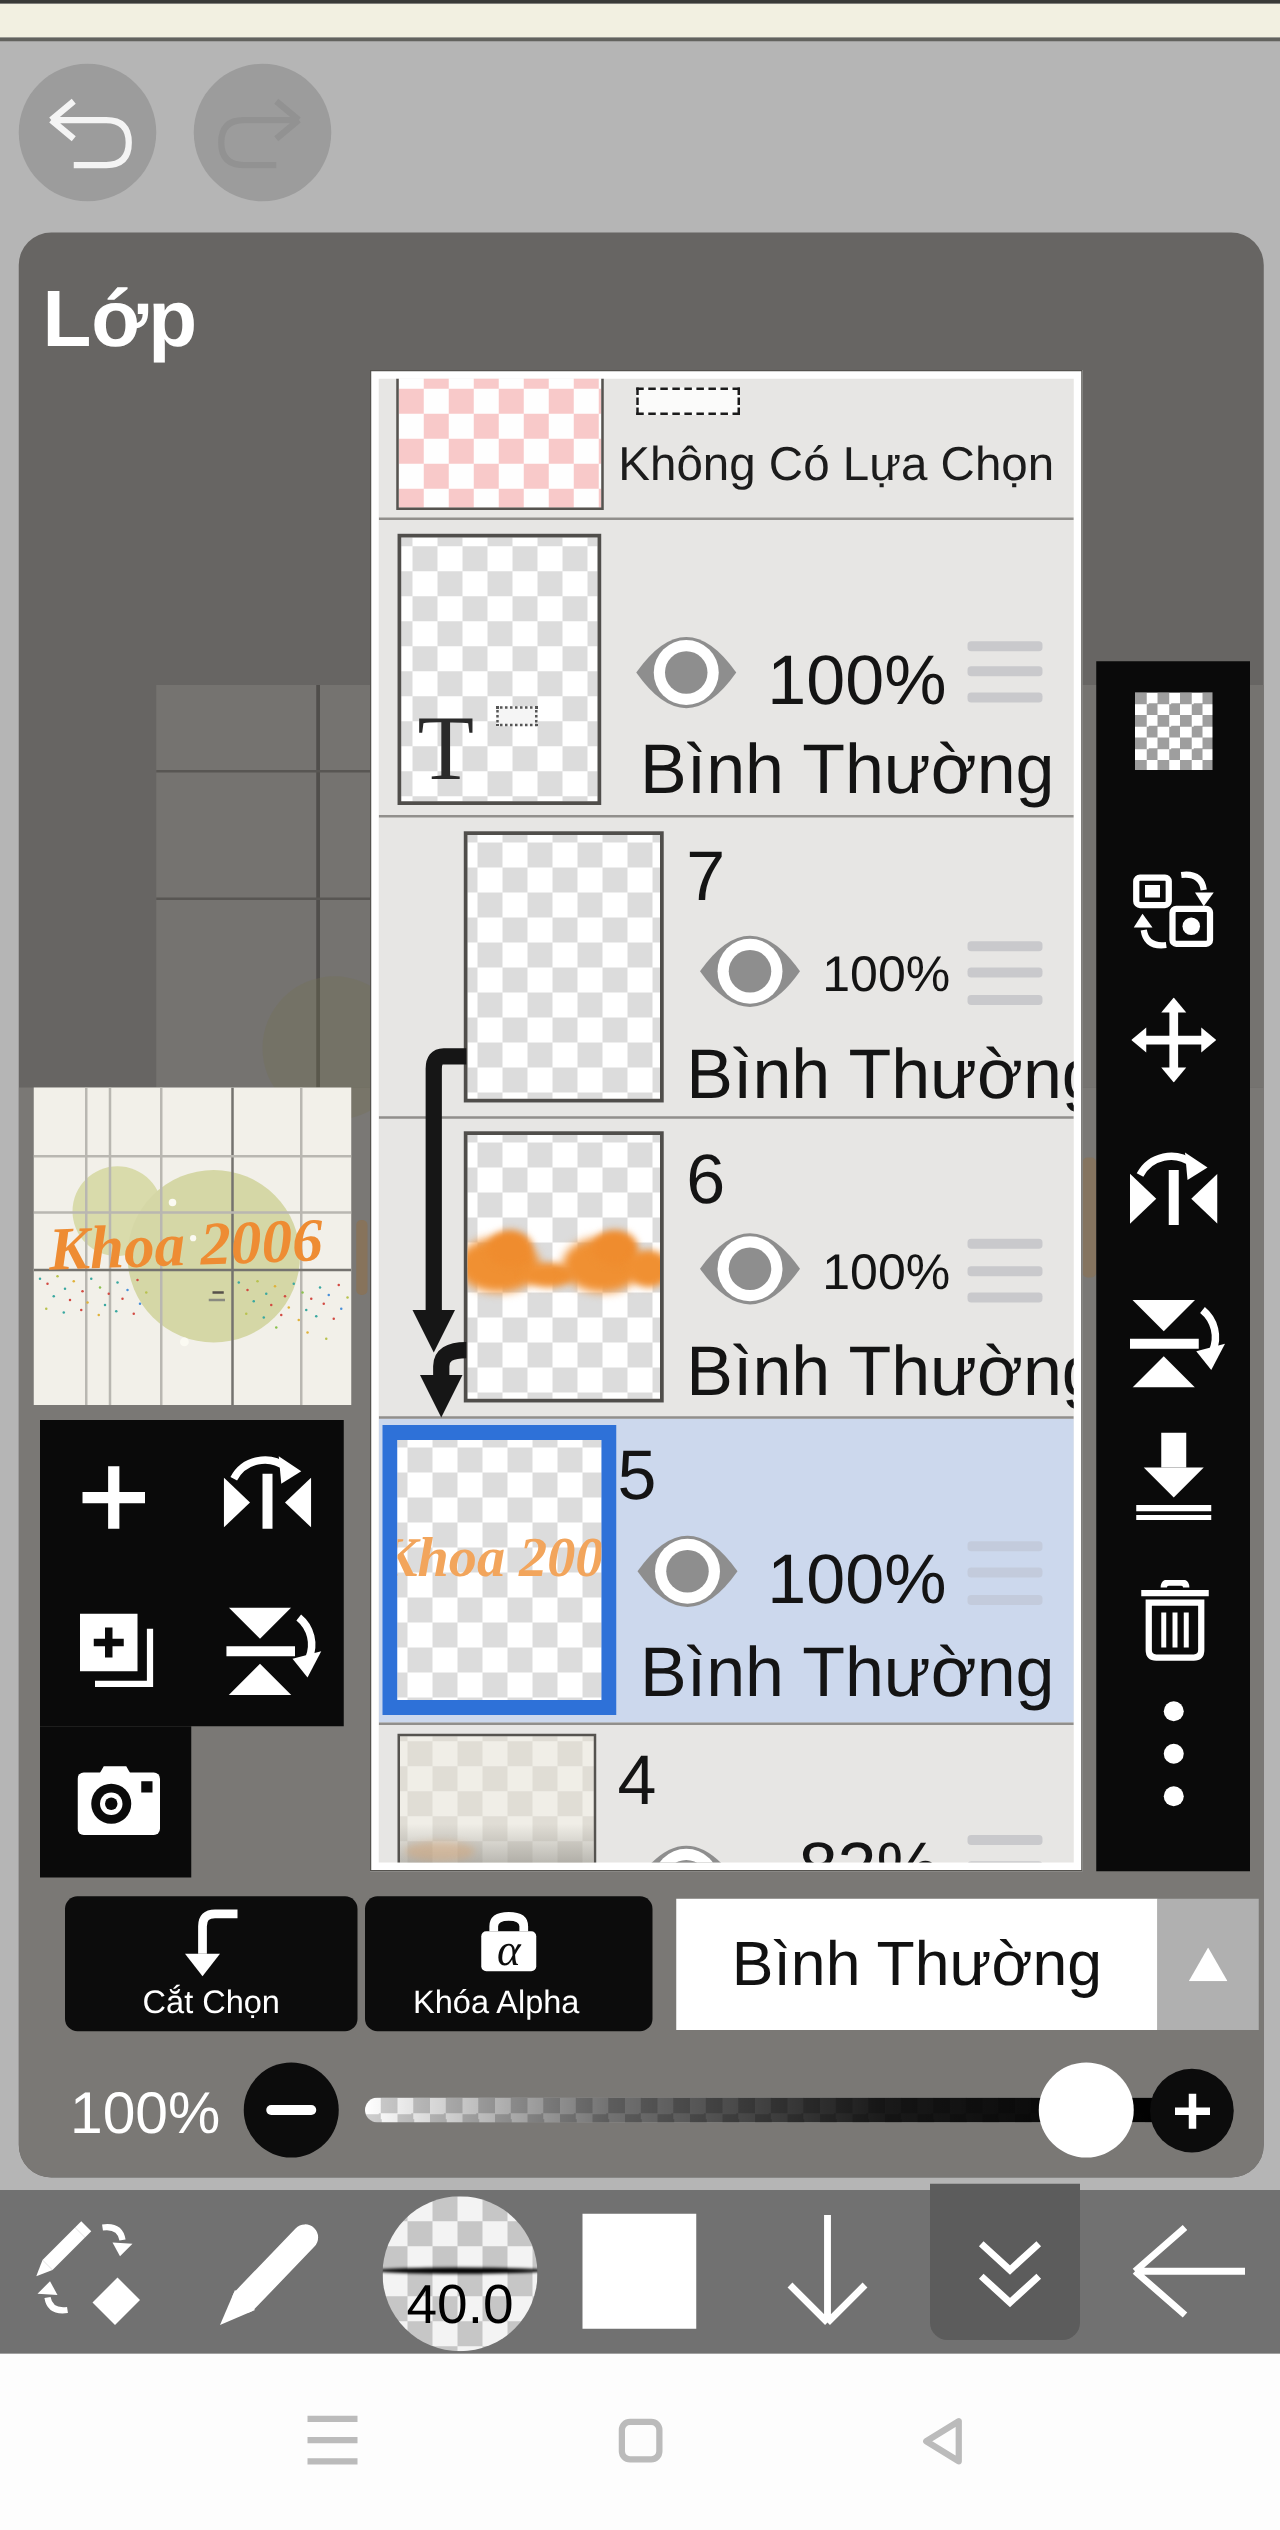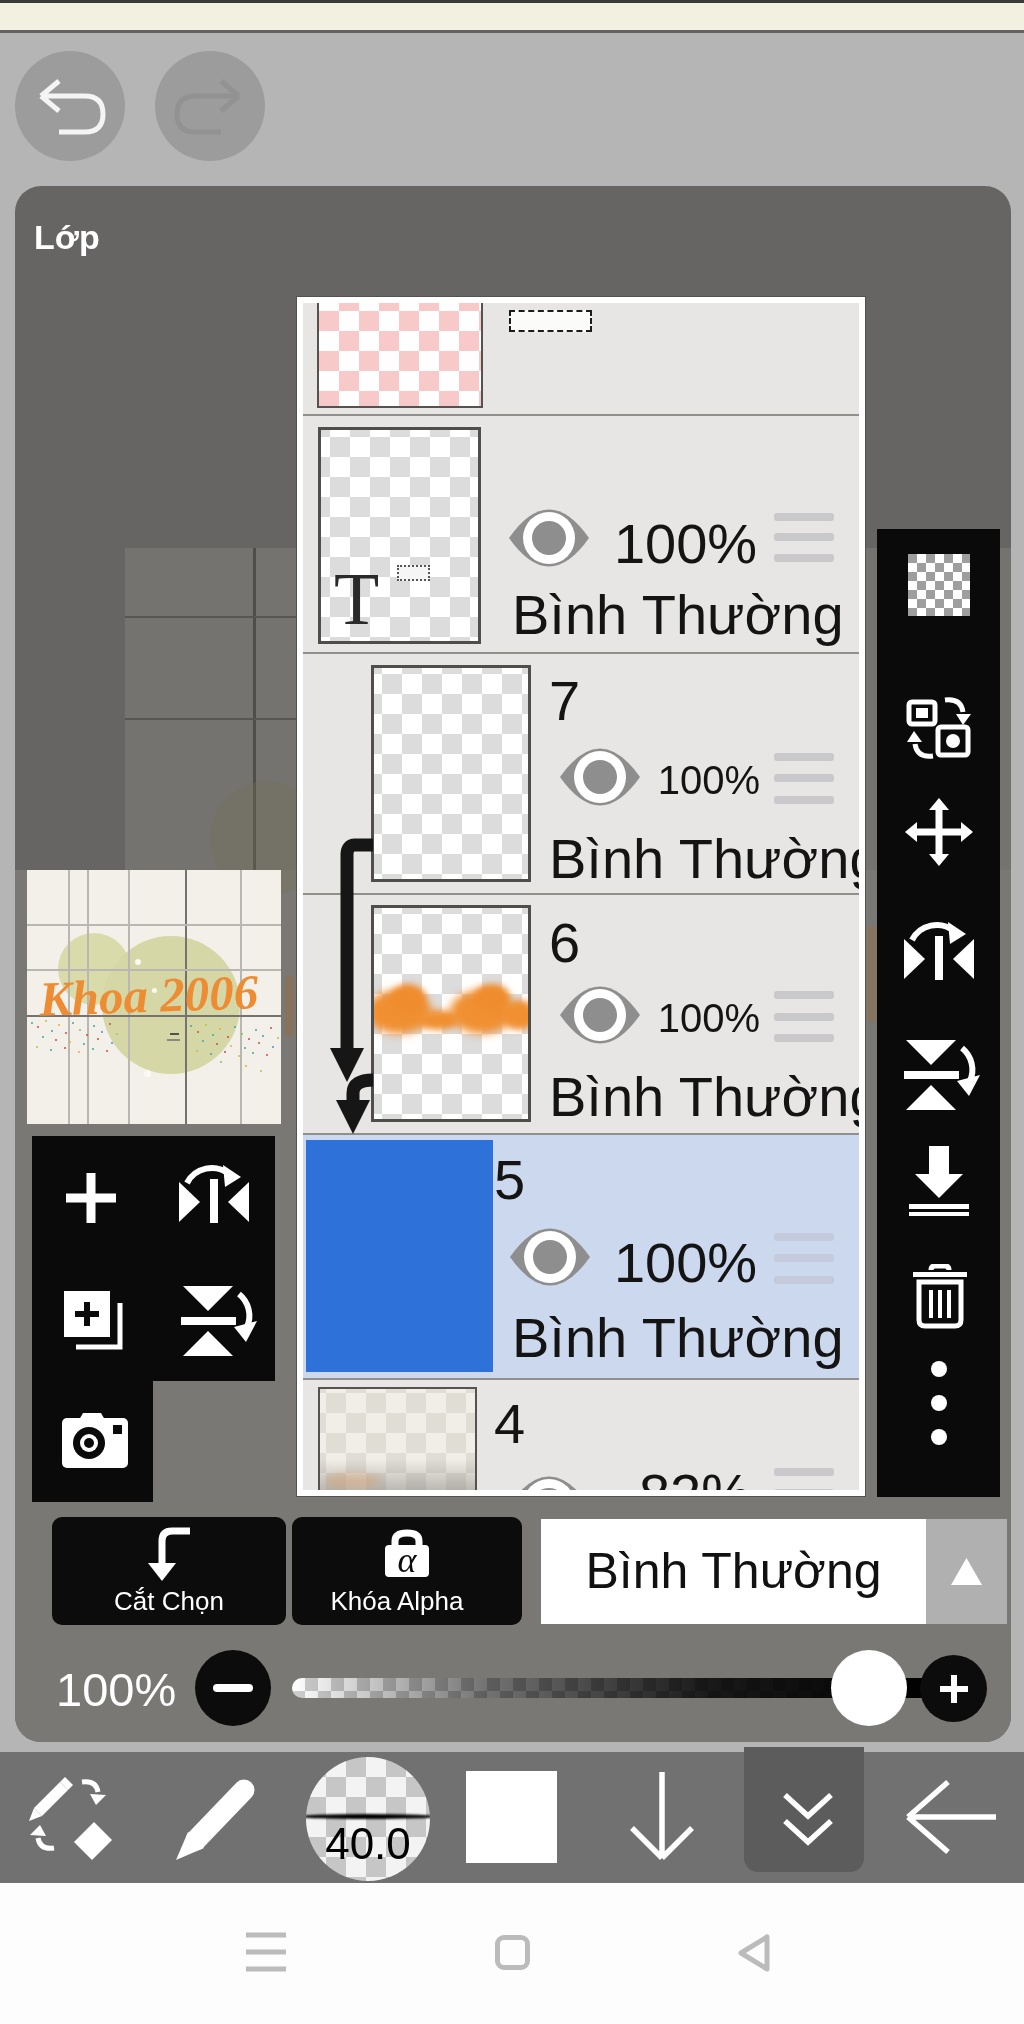--- a/index.html
+++ b/index.html
@@ -29,21 +29,21 @@
   <div class="abs" style="left:0px;top:684px;width:996px;height:872px;background:#7a7875;"></div>
   <div class="abs" style="left:238px;top:362px;width:3px;height:322px;background:#504e4b;"></div>
   <div class="abs" style="left:110px;top:430px;width:176px;height:2px;background:#585653;"></div>
   <div class="abs" style="left:110px;top:532px;width:176px;height:2px;background:#585653;"></div>
   <div class="abs" style="left:195px;top:595px;width:115px;height:115px;border-radius:50%;background:#73724f;opacity:.3;"></div>
   <div class="abs" style="left:270px;top:790px;width:9px;height:60px;background:#8f6f4a;opacity:.6;border-radius:4px;"></div>
   <div class="abs" style="left:851px;top:740px;width:11px;height:96px;background:#8f6f4a;opacity:.5;border-radius:4px;"></div>
   <div class="abs" style="left:30px;top:1380px;width:120px;height:40px;color:#fff;"></div>
 </div>
 
-<div class="abs" style="left:34px;top:218px;color:#fff;font-size:34px;font-weight:bold;text-align:center;">Lớp</div>
+<div class="abs" style="left:34px;top:218px;color:#fff;font-size:64px;font-weight:bold;text-align:center;">Lớp</div>
 
 <div class="abs" style="left:27px;top:870px;width:254px;height:254px;background:#f2f0e9;overflow:hidden;" id="preview">
   <div class="abs" style="left:31px;top:63px;width:72px;height:72px;border-radius:50%;background:#d9dbab;"></div>
   <div class="abs" style="left:75px;top:66px;width:138px;height:138px;border-radius:50%;background:#d5d7a6;"></div>
   <div class="abs" style="left:41px;top:0;width:2px;height:254px;background:#b9b7b1;"></div>
   <div class="abs" style="left:60px;top:0;width:2px;height:254px;background:#b9b7b1;"></div>
   <div class="abs" style="left:101px;top:0;width:2px;height:254px;background:#b9b7b1;"></div>
   <div class="abs" style="left:158px;top:0;width:2px;height:254px;background:#75736f;"></div>
   <div class="abs" style="left:213px;top:0;width:2px;height:254px;background:#b9b7b1;"></div>
   <div class="abs" style="left:0;top:54px;width:254px;height:2px;background:#b9b7b1;"></div>
@@ -150,20 +150,21 @@
   <div class="abs" style="left:0;top:832px;width:556px;height:243px;background:#ccd8ed;"></div>
 
   <div class="abs" style="left:0;top:111px;width:556px;height:2px;background:#918f8c;"></div>
   <div class="abs" style="left:0;top:349px;width:556px;height:2px;background:#918f8c;"></div>
   <div class="abs" style="left:0;top:590px;width:556px;height:2px;background:#918f8c;"></div>
   <div class="abs" style="left:0;top:830px;width:556px;height:2px;background:#918f8c;"></div>
   <div class="abs" style="left:0;top:1075px;width:556px;height:2px;background:#918f8c;"></div>
 
   <div class="abs checker" style="left:14px;top:-14px;width:162px;height:115px;border:2px solid #55534f;--c1:#f8c9c9;--c2:#fefefe;"></div>
   <div class="abs" style="left:206px;top:7px;width:79px;height:18px;border:2px dashed #1b1b1b;background:#fbfbfa;"></div>
+  <div class="abs" style="left:166px;top:48px;width:400px;text-align:center;font-size:38px;color:#1c1c1c;white-space:nowrap;">Không Có Lựa Chọn</div>
 
   <div class="abs checker" style="left:15px;top:124px;width:157px;height:211px;border:3px solid #504e4b;--c1:#fff;--c2:#dcdcdc;background-position:9px 7px;background-color:#fff;"></div>
   <div class="abs" style="left:31px;top:254px;font-family:'Liberation Serif',serif;font-size:74px;color:#2a2a2a;">T</div>
   <div class="abs" style="left:94px;top:262px;width:29px;height:12px;border:2px dotted #555;background:#f5f5f5;"></div>
   <div class="abs" style="left:305px;top:208px;width:155px;text-align:center;font-size:56px;color:#141414;">100%</div>
   <div class="abs" style="left:209px;top:279px;font-size:56px;color:#141414;white-space:nowrap;">Bình Thường</div>
 
   <div class="abs checker" style="left:68px;top:362px;width:154px;height:211px;border:3px solid #504e4b;--c1:#fff;--c2:#dcdcdc;background-position:8px 6px;background-color:#fff;"></div>
   <div class="abs" style="left:246px;top:365px;font-size:56px;color:#141414;">7</div>
   <div class="abs" style="left:344px;top:455px;width:124px;text-align:center;font-size:40px;color:#141414;">100%</div>
@@ -175,20 +176,23 @@
     <div class="abs" style="left:44px;top:102px;width:42px;height:20px;border-radius:50%;background:#f09032;filter:blur(3px);"></div>
     <div class="abs" style="left:76px;top:82px;width:64px;height:44px;border-radius:50%;background:#f09032;filter:blur(4px);"></div>
     <div class="abs" style="left:100px;top:76px;width:36px;height:28px;border-radius:50%;background:#ef8c2e;filter:blur(3px);"></div>
     <div class="abs" style="left:128px;top:92px;width:34px;height:30px;border-radius:50%;background:#f09032;filter:blur(3px);"></div>
   </div>
   <div class="abs" style="left:246px;top:607px;font-size:56px;color:#141414;">6</div>
   <div class="abs" style="left:344px;top:693px;width:124px;text-align:center;font-size:40px;color:#141414;">100%</div>
   <div class="abs" style="left:246px;top:761px;font-size:56px;color:#141414;white-space:nowrap;">Bình Thường</div>
 
   <div class="abs" style="left:3px;top:837px;width:187px;height:232px;background:#2e71d8;"></div>
+  <div class="abs checker" style="left:15px;top:849px;width:163px;height:208px;--c1:#fff;--c2:#dcdcdc;background-position:8px 6px;background-color:#fff;overflow:hidden;">
+    <div class="abs" style="left:-14px;top:68px;width:220px;font-family:'Liberation Serif',serif;font-style:italic;font-weight:bold;font-size:45px;color:#f2a55c;white-space:nowrap;">Khoa 200</div>
+  </div>
   <div class="abs" style="left:191px;top:844px;font-size:56px;color:#141414;">5</div>
   <div class="abs" style="left:305px;top:927px;width:155px;text-align:center;font-size:56px;color:#141414;">100%</div>
   <div class="abs" style="left:209px;top:1002px;font-size:56px;color:#141414;white-space:nowrap;">Bình Thường</div>
 
   <div class="abs checker" style="left:15px;top:1084px;width:155px;height:110px;border:2px solid #55534f;--c1:#f0eee7;--c2:#e0ddd5;background-position:6px 4px;overflow:hidden;" id="thumb4">
     <div class="abs" style="left:0;top:70px;width:155px;height:40px;background:linear-gradient(to bottom,rgba(125,123,117,0),rgba(125,123,117,0.6));"></div>
     <div class="abs" style="left:4px;top:84px;width:56px;height:16px;border-radius:50%;background:#d9a06a;opacity:.4;filter:blur(3px);"></div>
   </div>
   <div class="abs" style="left:191px;top:1088px;font-size:56px;color:#141414;">4</div>
   <div class="abs" style="left:322px;top:1158px;width:140px;text-align:center;font-size:56px;color:#141414;">82%</div>

